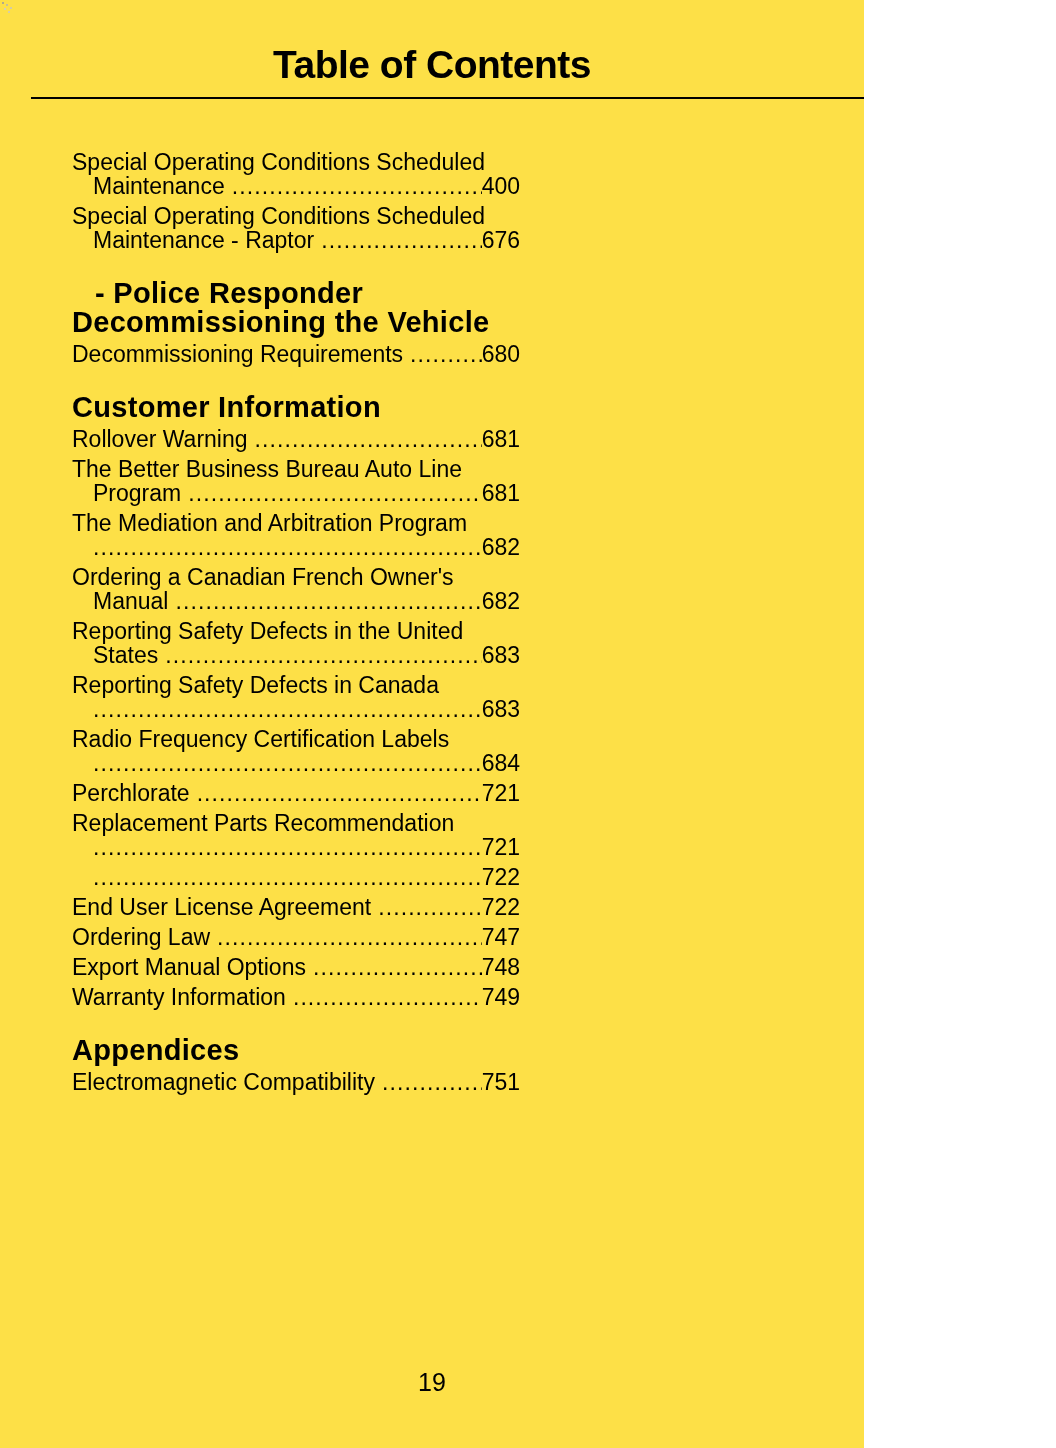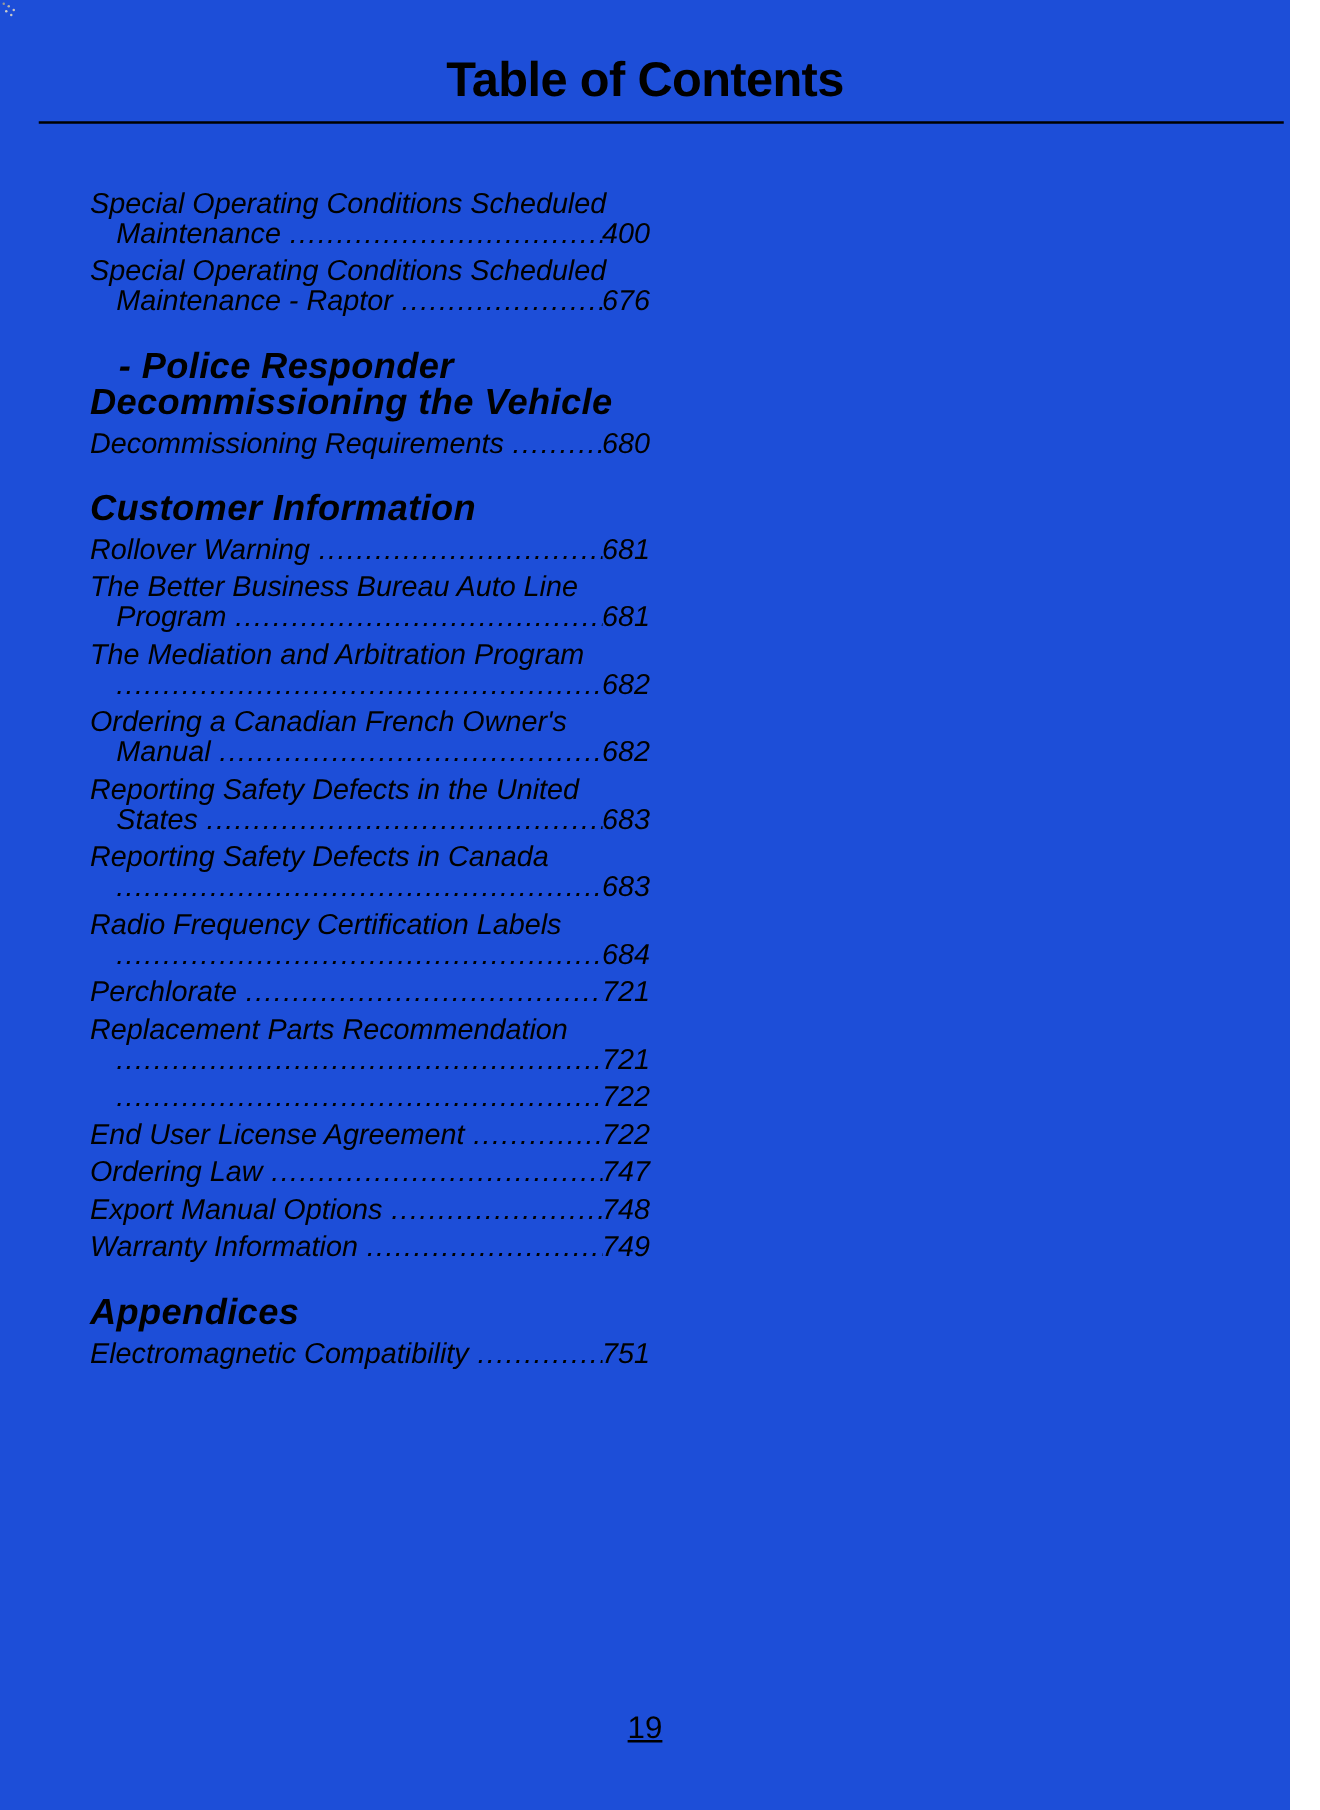--- a/index.html
+++ b/index.html
@@ -1,21 +1,21 @@
 <!DOCTYPE html>
 <html><head>
 <meta charset="utf-8">
 <style>
   * { margin: 0; padding: 0; box-sizing: border-box; }
   html, body { background: #ffffff; }
   .page {
     position: relative;
-    width: 1032px;
+    width: 864px;
     height: 1448px;
-    background: #1d4ed8;
+    background: #fde047;
     color: #000000;
     font-family: "Liberation Sans", "DejaVu Sans", sans-serif;
     overflow: hidden;
   }
   .corner-speckle {
     position: absolute;
     top: 2px; left: 2px;
     width: 2px; height: 2px;
     background: #9a9a9a;
     border-radius: 50%;
@@ -39,21 +39,21 @@
     width: 996px;
     height: 0;
     border-top: 2px solid #000000;
   }
   .content {
     position: absolute;
     left: 72px;
     top: 150px;
     width: 448px;
   }
-  .toc-section { display: flow-root; font-style: italic; }
+  .toc-section { display: flow-root; }
   .section-heading {
     font-size: 29px;
     line-height: 29px;
     font-weight: bold;
     letter-spacing: 0.3px;
     margin: 21px 0 5px 0;
   }
   .heading-line.cont { padding-left: 23px; }
   .toc-entry {
     font-size: 23px;
@@ -76,21 +76,20 @@
   }
   .num { flex: 0 0 auto; text-align: right; }
   .footer-page-num {
     position: absolute;
     top: 1369px;
     left: 0;
     width: 100%;
     text-align: center;
     font-size: 25px;
     line-height: 26px;
-    text-decoration: underline;
   }
 </style>
 </head>
 <body>
 
 <div class="page">
   <div class="corner-speckle"></div>
   <h1 class="doc-title">Table of Contents</h1>
   <div class="rule"></div>
   <div class="content">

